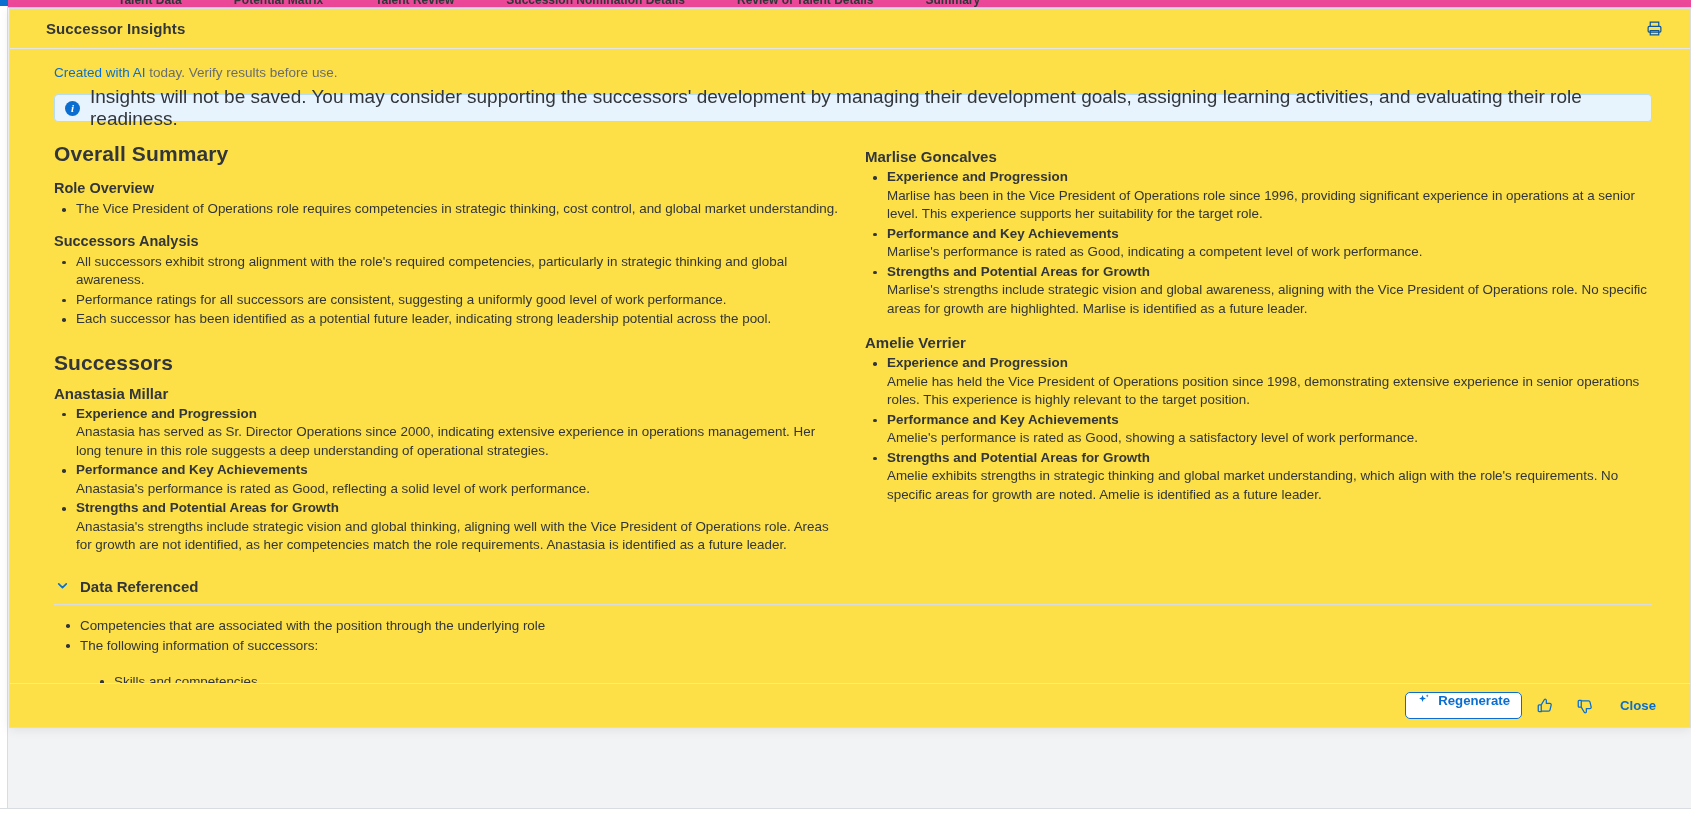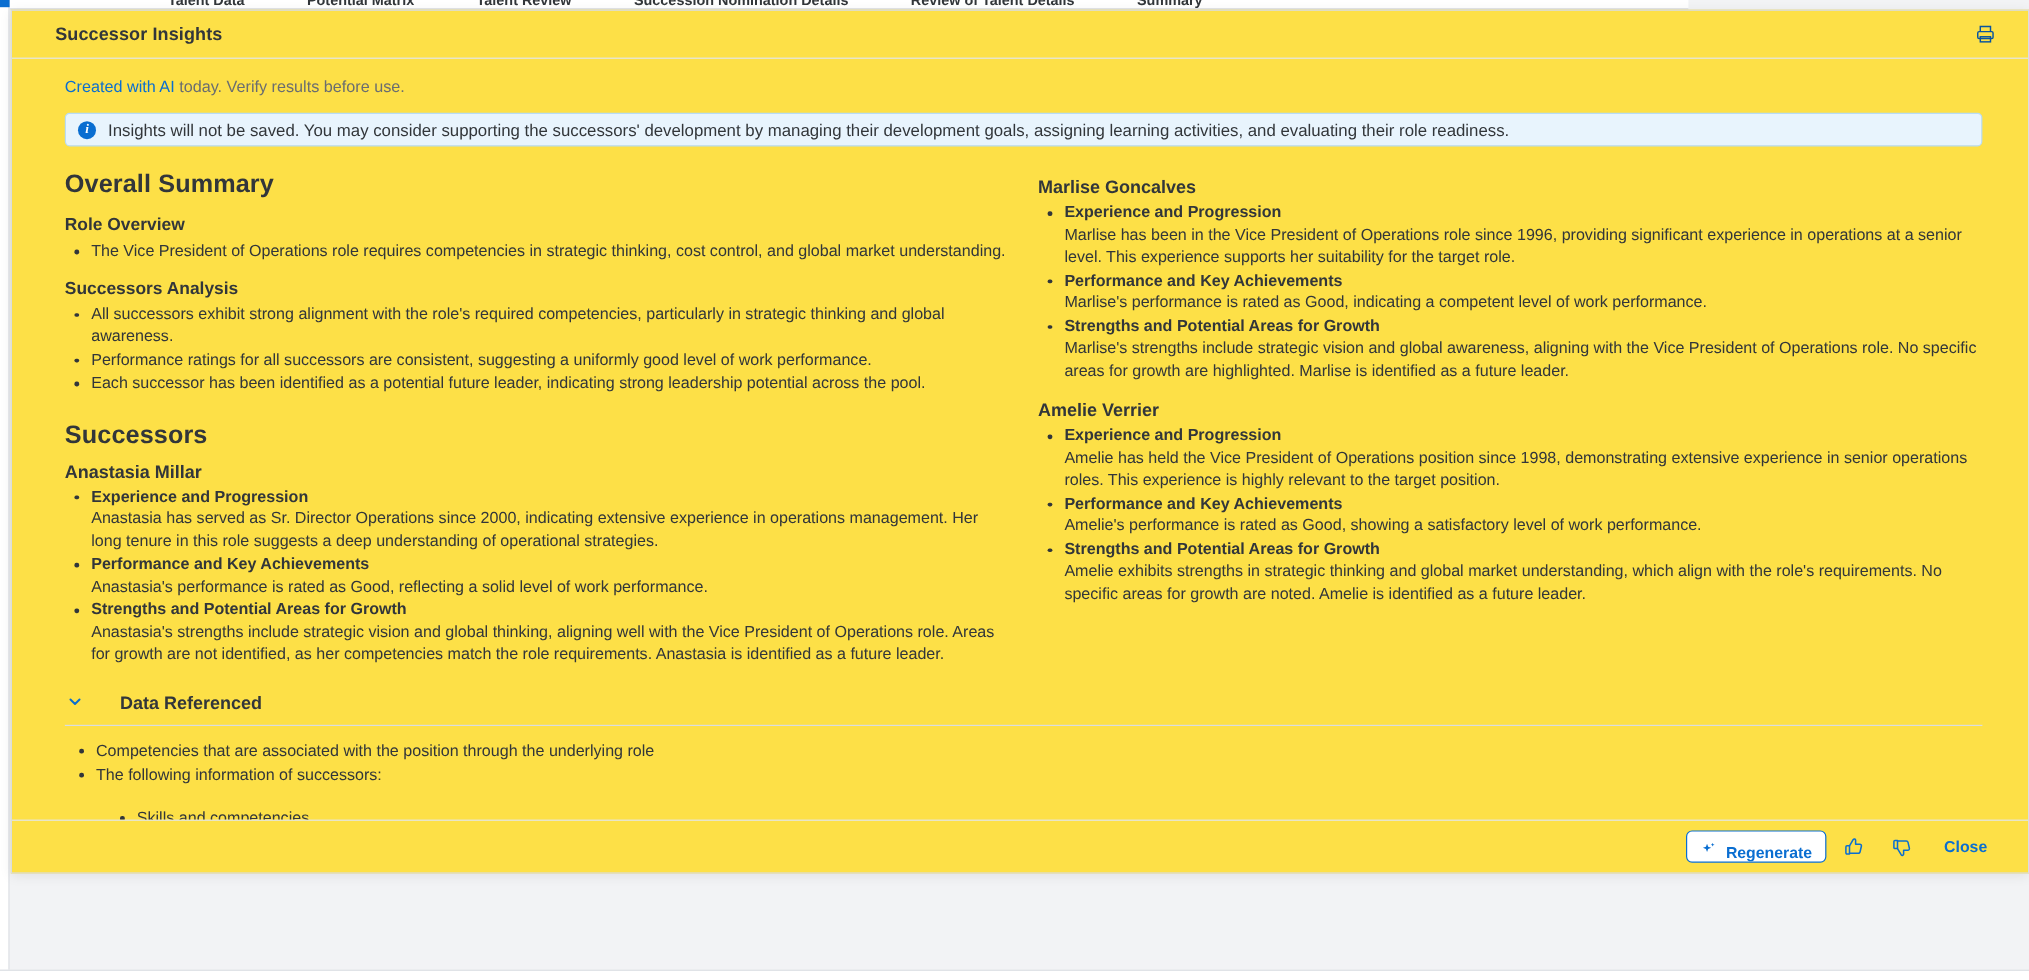--- a/index.html
+++ b/index.html
@@ -8,25 +8,24 @@
     background: #e9eaed;
     font-family: "Liberation Sans", sans-serif;
     overflow: hidden;
   }
   .page-bg {
     position: absolute; inset: 0;
     background: #f2f3f5;
   }
   
   .top-strip {
-    position: absolute; top: 0; left: 0; width: 1407px; height: 8px;
-    background: #ffffff;
+    position: absolute; top: 0; left: 0; width: 1691px; height: 8px;
+    background: #ec4899;
     border-bottom: 1px solid #cfd3d8;
     overflow: hidden;
-    padding-left: 22px;
   }
   .top-strip-inner {
     display: flex; gap: 52px; padding-left: 118px;
     font-size: 12px; color: #32363a; white-space: nowrap;
     line-height: 8px; position: relative; top: -4px;
   }
   .top-strip-inner span { font-weight: 600; }
   .left-rail {
     position: absolute; top: 0; left: 0; width: 8px; height: 817px;
     background: #ffffff; border-right: 1px solid #d9dde1;
@@ -84,21 +83,21 @@
     gap: 10px;
   }
   .info-icon {
     width: 15px; height: 15px; border-radius: 50%;
     background: #0a6ed1; color: #fff;
     font-size: 11px; font-weight: 700; font-style: italic;
     display: flex; align-items: center; justify-content: center;
     font-family: "Liberation Serif", serif;
     flex: 0 0 15px;
   }
-  .info-text { font-size: 14px; color: #32363a; }
+  .info-text { font-size: 19px; color: #32363a; }
 
   .columns {
     display: flex;
     padding: 12px 38px 0 44px;
     gap: 24px;
   }
   .col { width: 50%; }
   .col-right { padding-top: 6px; }
 
   h2.section {
@@ -130,21 +129,21 @@
     background: #32363a;
   }
   .b-head { font-weight: 700; display: block; }
   .b-body { display: block; font-weight: 400; }
 
   
   .data-ref {
     margin: 22px 38px 0 44px;
   }
   .data-ref-head {
-    display: flex; align-items: center; gap: 30px;
+    display: flex; align-items: center; gap: 10px;
     padding-bottom: 9px;
     border-bottom: 1px solid #d9dde1;
     cursor: pointer;
   }
   .chev {
     color: #0a6ed1; font-size: 15px; line-height: 1;
     width: 16px; text-align: center;
   }
   .data-ref-title {
     font-size: 15px; font-weight: 700; color: #32363a;
@@ -173,21 +172,21 @@
   }
 
   
   .dialog-footer {
     flex: 0 0 44px; height: 44px;
     border-top: 1px solid #e3e6e8;
     display: flex; align-items: center; justify-content: flex-end;
     padding-right: 22px; gap: 6px;
   }
   .regen-btn {
-    display: flex; align-items: flex-end; gap: 7px;
+    display: flex; align-items: flex-start; gap: 7px;
     border: 1px solid #0a6ed1;
     border-radius: 5px;
     height: 27px; padding: 0 11px;
     color: #0a6ed1; font-size: 13.2px; font-weight: 700;
     background: #fff; cursor: pointer;
   }
   .icon-btn {
     width: 34px; height: 30px;
     display: flex; align-items: center; justify-content: center;
     color: #0a6ed1; cursor: pointer; background: none; border: none;

